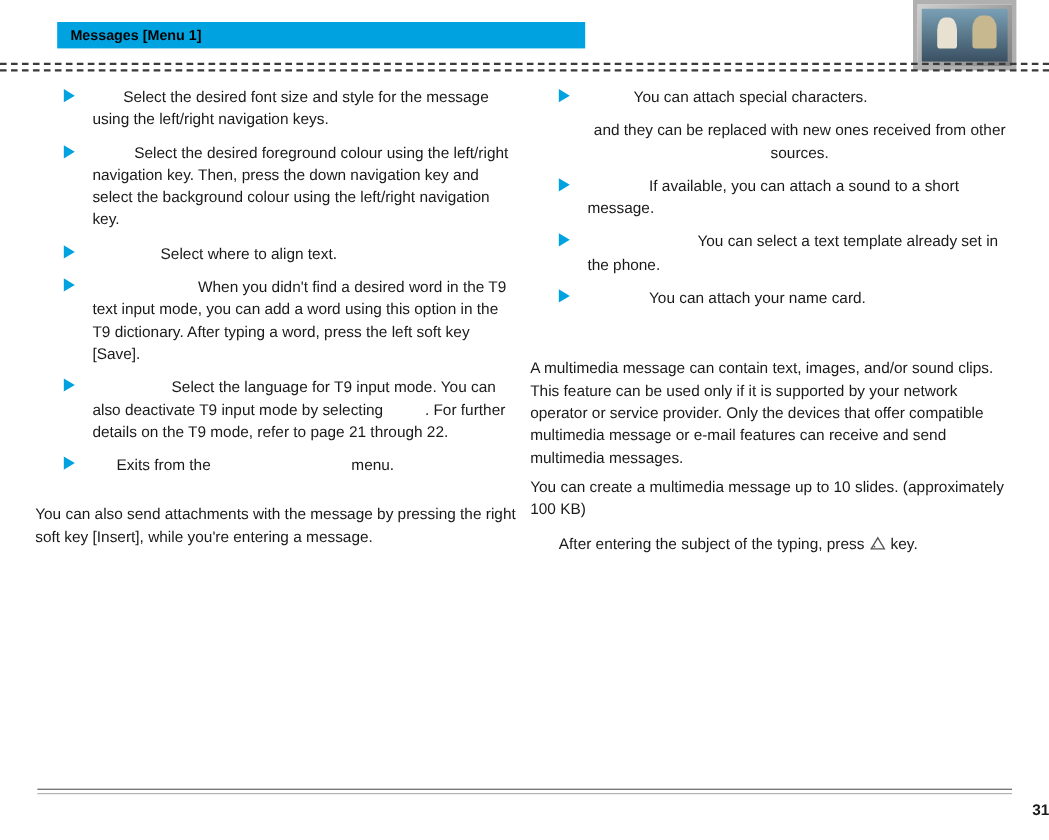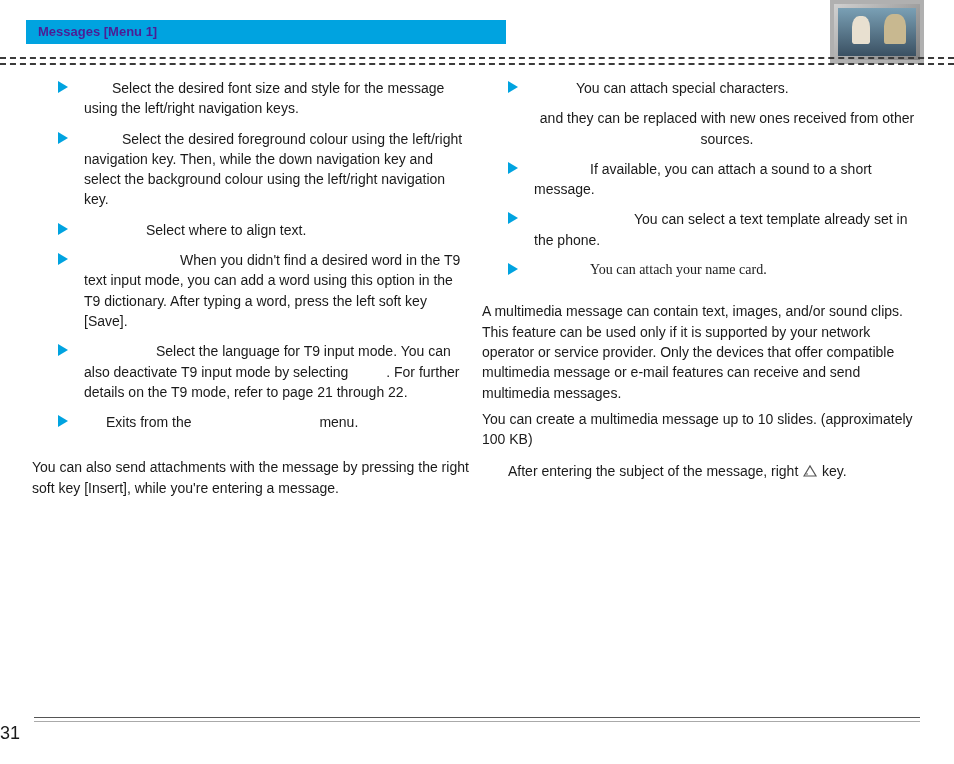--- a/index.html
+++ b/index.html
@@ -9,24 +9,24 @@
     color: #1a1a1a;
     background: #fff;
     width: 954px;
     height: 764px;
     position: relative;
     overflow: hidden;
   }
   .header-band {
     position: absolute;
     top: 20px;
-    left: 26px;
+    left: 52px;
     height: 24px;
     background: #00a3e0;
-    color: #4c1d95;
+    color: #000000;
     font-weight: bold;
     font-size: 13px;
     line-height: 24px;
     padding: 0 12px;
     width: 480px;
     box-sizing: border-box;
   }
   .top-illustration {
     position: absolute;
     top: 0;
@@ -84,23 +84,23 @@
   }
   .para {
     margin: 10px 0 12px 0;
     break-inside: avoid;
   }
   .page-num {
     position: absolute;
     bottom: 20px;
     left: 0;
     right: 0;
-    text-align: left;
-    font-weight: normal;
-    font-size: 18px;
+    text-align: right;
+    font-weight: bold;
+    font-size: 14px;
   }
   .rule {
     position: absolute;
     bottom: 42px;
     left: 34px;
     right: 34px;
   }
   .rule .r1 {
     border-top: 1px solid #555;
     margin-bottom: 3px;
@@ -136,21 +136,21 @@
 
 <div class="columns">
 
   <div class="item">
     <span class="tri"></span>
     <span style="margin-left:28px;"></span><span>Select the desired font size and style for the message using the left/right navigation keys.</span>
   </div>
 
   <div class="item">
     <span class="tri"></span>
-    <span style="margin-left:38px;"></span><span>Select the desired foreground colour using the left/right navigation key. Then, while the down navigation key and select the background colour using the left/right navigation key.</span>
+    <span style="margin-left:38px;"></span><span>Select the desired foreground colour using the left/right navigation key. Then, press the down navigation key and select the background colour using the left/right navigation key.</span>
   </div>
 
   <div class="item">
     <span class="tri"></span>
     <span style="margin-left:62px;"></span><span>Select where to align text.</span>
   </div>
 
   <div class="item">
     <span class="tri"></span>
     <span style="margin-left:96px;"></span><span>When you didn't find a desired word in the T9 text input mode, you can add a word using this option in the T9 dictionary. After typing a word, press the left soft key [Save].</span>
@@ -187,35 +187,35 @@
     <span class="tri"></span>
     <span style="margin-left:56px;"></span><span>If available, you can attach a sound to a short message.</span>
   </div>
 
   <div class="item">
     <span class="tri"></span>
     <span style="margin-left:100px;"></span><span>You can select a text template already set in the phone.</span>
   </div>
 
 
-  <div class="item" style="margin-bottom:21px;font-family:Liberation Serif, serif;">
+  <div class="item" style="margin-bottom:44px;">
     <span class="tri"></span>
     <span style="margin-left:56px;"></span><span>You can attach your name card.</span>
   </div>
 
   <div class="para" style="margin-left:-26px;">
     <span>A multimedia message can contain text, images, and/or sound clips. This feature can be used only if it is supported by your network operator or service provider. Only the devices that offer compatible multimedia message or e-mail features can receive and send multimedia messages.</span>
   </div>
 
   <div class="para" style="margin-left:-26px;margin-top:-6px;">
     <span>You can create a multimedia message up to 10 slides. (approximately 100 KB)</span>
   </div>
 
   <div class="para" style="padding-left:0;">
-    <span>After entering the subject of the message, right</span>
+    <span>After entering the subject of the typing, press</span>
     <span class="key-icon">
       <svg viewBox="0 0 16 14">
           <polygon points="2,12 8,2 14,12" fill="none" stroke="#555" stroke-width="1.2"></polygon>
           <circle cx="5" cy="10" r="0.8" fill="#555"></circle>
         </svg>
     </span>
     <span>key.</span>
   </div>
 
 </div>

